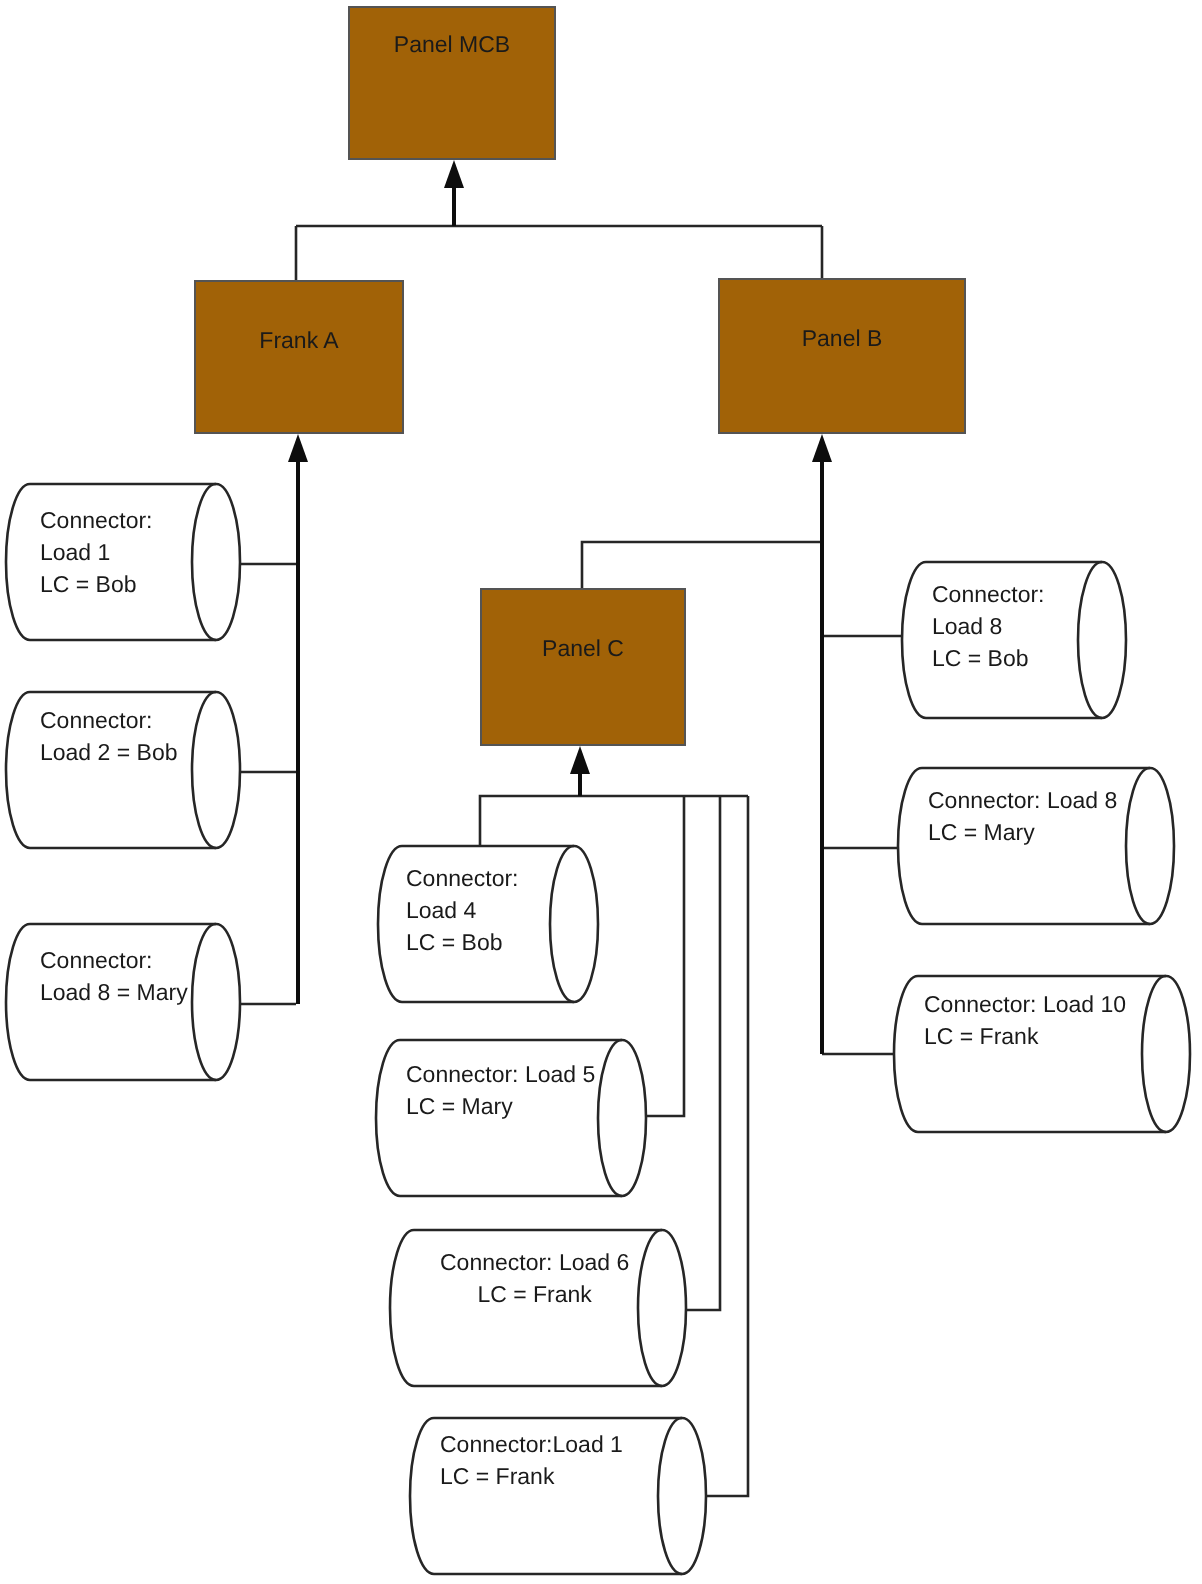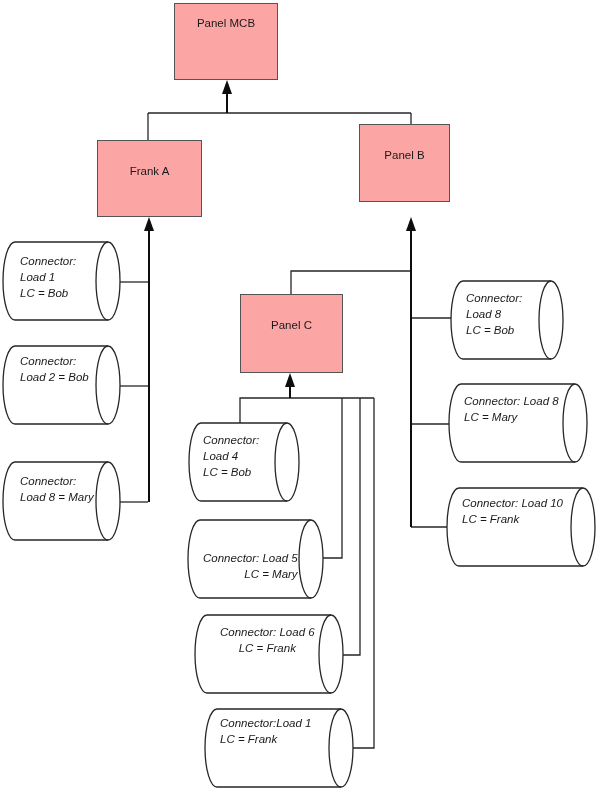--- a/index.html
+++ b/index.html
@@ -14,52 +14,51 @@
   }
   svg.layer { position: absolute; left: 0; top: 0; z-index: 1; }
   .line  { stroke: #262626; stroke-width: 1.3; fill: none; }
   .shaft { stroke: #0d0d0d; stroke-width: 2; fill: none; }
   .head  { fill: #0d0d0d; stroke: none; }
   .cyl     { fill: #ffffff; stroke: #262626; stroke-width: 1.3; }
   .cyl-cap { fill: none;    stroke: #262626; stroke-width: 1.3; }
   .panel {
     position: absolute;
     box-sizing: border-box;
-    background: #fca5a5;
+    background: #a16207;
     border: 1.5px solid #545454;
     z-index: 2;
   }
   .panel-label {
     position: absolute;
     left: 0; right: 0;
     text-align: center;
     font-size: 11.5px;
     white-space: nowrap;
   }
   .load-text {
     position: absolute;
     z-index: 3;
     font-size: 11.5px;
     line-height: 16px;
     white-space: nowrap;
-    font-style: italic;
   }
   #p-mcb { left: 174px; top: 3px;   width: 104px; height: 77px; }
   #p-a   { left: 97px;  top: 140px; width: 105px; height: 77px; }
-  #p-b   { left: 359px; top: 124px; width: 91px; height: 78px; }
+  #p-b   { left: 359px; top: 139px; width: 124px; height: 78px; }
   #p-c   { left: 240px; top: 294px; width: 103px; height: 79px; }
   #p-mcb .panel-label { top: 13px; }
   #p-a   .panel-label { top: 24px; }
   #p-b   .panel-label { top: 24px; }
   #p-c   .panel-label { top: 24px; }
   #t-l1  { left: 20px;  top: 253px; }
   #t-l2  { left: 20px;  top: 353px; }
   #t-l3  { left: 20px;  top: 473px; }
   #t-l4  { left: 203px; top: 432px; }
-  #t-l5  { left: 203px; top: 550px; text-align: right; }
+  #t-l5  { left: 203px; top: 530px; }
   #t-l6  { left: 220px; top: 624px; text-align: center; }
   #t-l7  { left: 220px; top: 715px; }
   #t-l8  { left: 466px; top: 290px; }
   #t-l9  { left: 464px; top: 393px; }
   #t-l10 { left: 462px; top: 495px; }
 </style>
 </head>
 <body>
 
 <div class="canvas">

